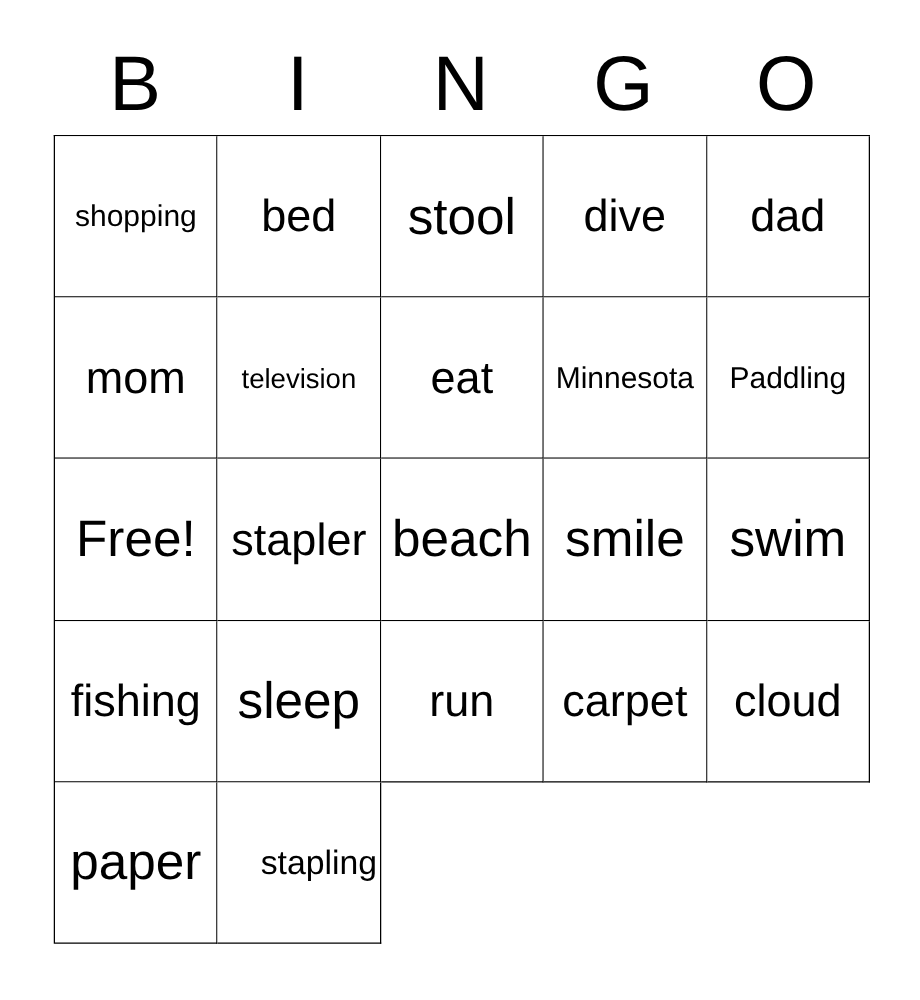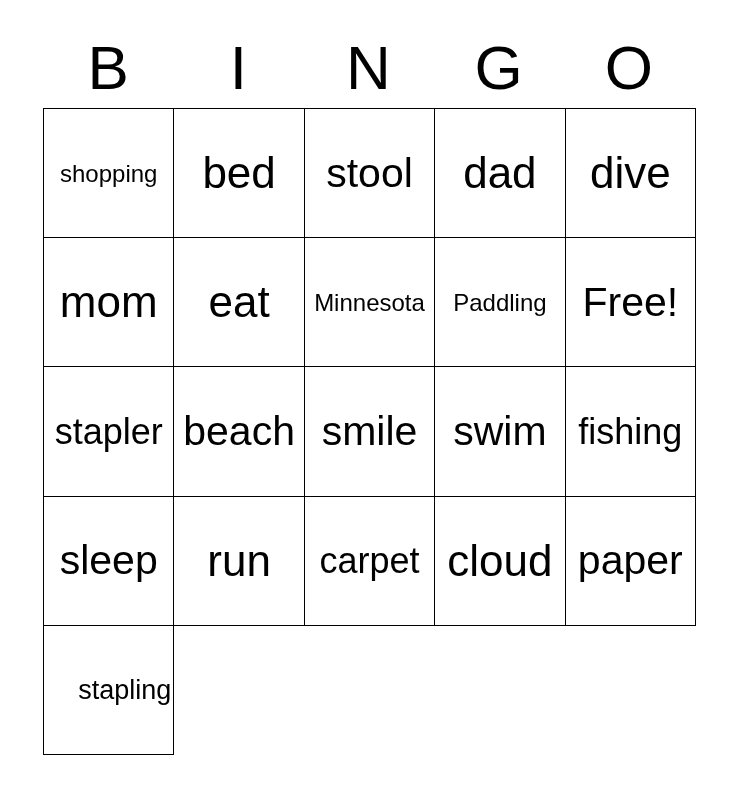--- a/index.html
+++ b/index.html
@@ -72,21 +72,21 @@
   }
   .cell-text {
     display: block;
     white-space: nowrap;
     line-height: 1.05;
     color: #000000;
     text-align: center;
   }
 
   
-  .fs-xl   { font-size: 44px; }
+  .fs-xl   { font-size: 36px; }
   .fs-lg   { font-size: 41px; }
   .fs-md   { font-size: 36px; }
   .fs-sm   { font-size: 27px; margin-left: 32px; }
   .fs-xs   { font-size: 24px; }
   .fs-xxs  { font-size: 22px; }
 </style>
 </head>
 <body>
 
 <div class="card">
@@ -103,27 +103,30 @@
       <div class="cell">
         <span class="cell-text fs-xs">shopping</span>
       </div>
       <div class="cell">
         <span class="cell-text fs-xl">bed</span>
       </div>
       <div class="cell">
         <span class="cell-text fs-lg">stool</span>
       </div>
       <div class="cell">
+        <span class="cell-text fs-xl">dive</span>
+      </div>
+      <div class="cell">
         <span class="cell-text fs-xl">dad</span>
       </div>
       <div class="cell">
-        <span class="cell-text fs-xl">dive</span>
+        <span class="cell-text fs-xl">mom</span>
       </div>
       <div class="cell">
-        <span class="cell-text fs-xl">mom</span>
+        <span class="cell-text fs-xxs">television</span>
       </div>
       <div class="cell">
         <span class="cell-text fs-xl">eat</span>
       </div>
       <div class="cell">
         <span class="cell-text fs-xs">Minnesota</span>
       </div>
       <div class="cell">
         <span class="cell-text fs-xs">Paddling</span>
       </div>

